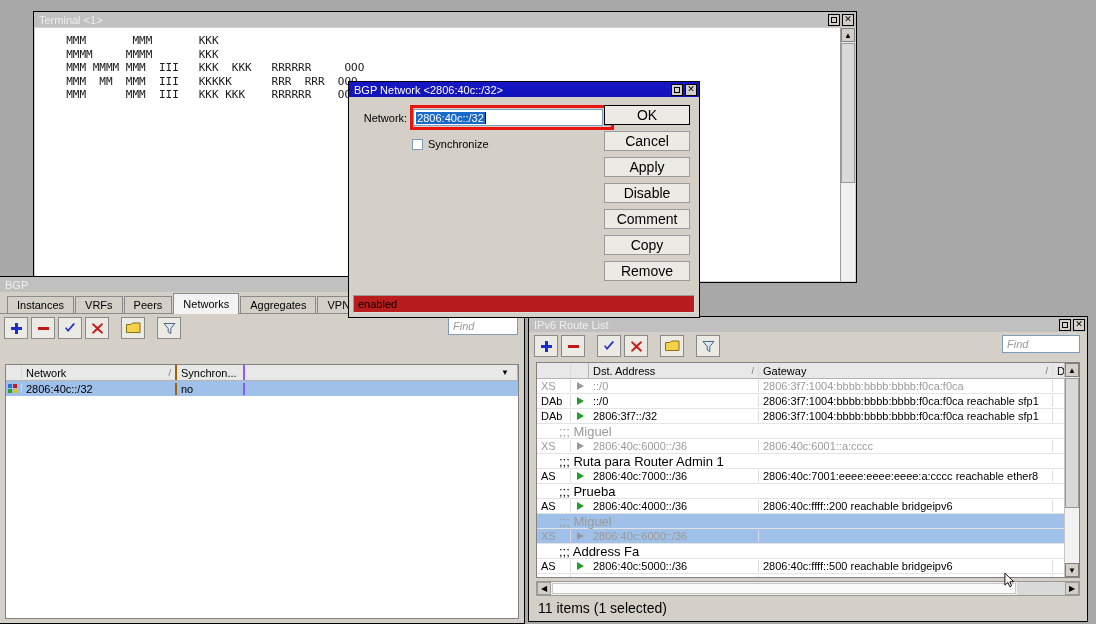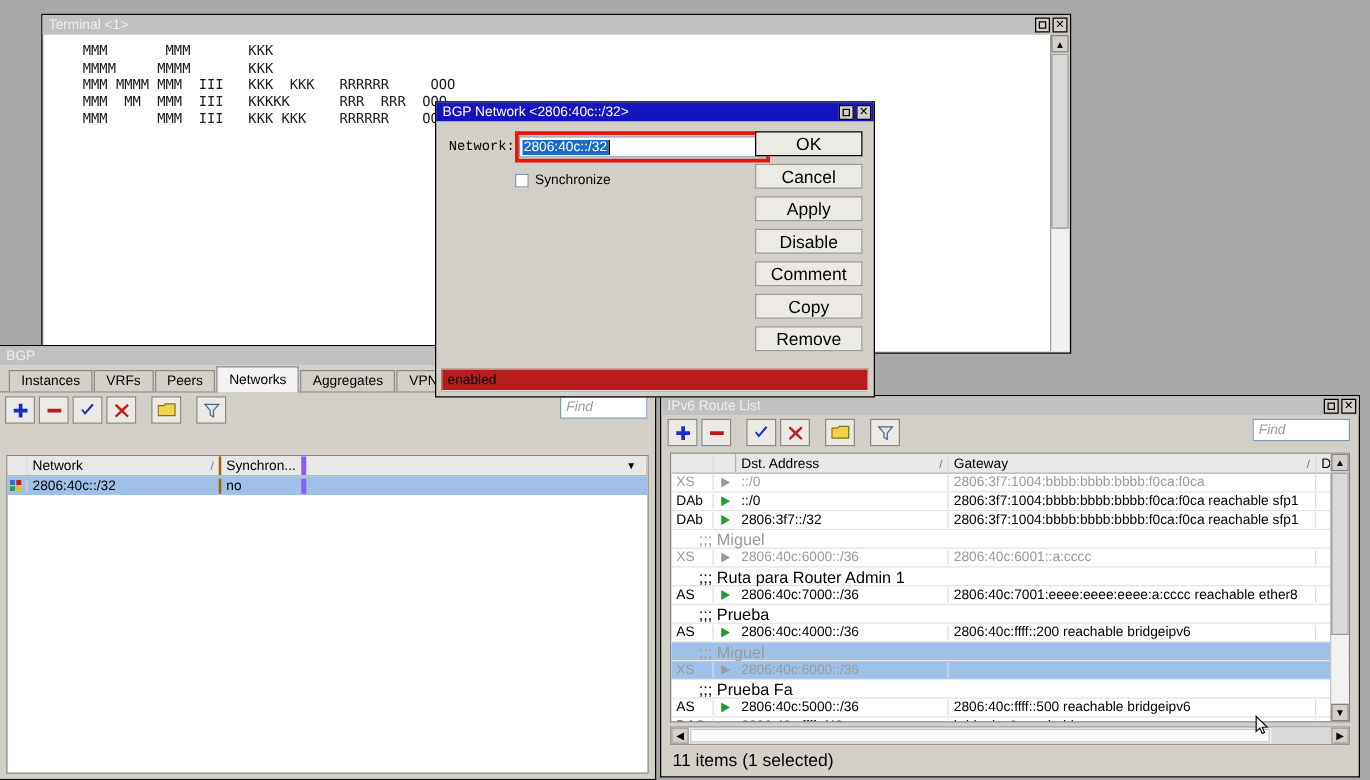--- a/index.html
+++ b/index.html
@@ -62,32 +62,32 @@
   .ghead .sortmark{color:#777;font-size:9px;}
   .grow{display:flex;height:15px;font-size:11px;align-items:center;box-sizing:border-box;}
   .grow.sel{background:#9fc0e8;}
   .gc{padding:0 4px;box-sizing:border-box;overflow:hidden;white-space:nowrap;
       display:flex;align-items:center;}
 
   
   #bgp .grid{top:72px;bottom:4px;}
   #bgp .c-flag{width:16px;padding:0 0 0 2px;border-right:1px solid #d8d8d8;}
   #bgp .c-net{width:155px;border-right:2px solid #a16207;}
-  #bgp .c-sync{width:68px;border-right:4px solid #8b5cf6;}
+  #bgp .c-sync{width:68px;border-right:2px solid #8b5cf6;}
   #bgp .c-rest{flex:1;}
   .netico{display:inline-block;width:9px;height:9px;margin-right:4px;position:relative;flex:none;}
   .netico i{position:absolute;width:4px;height:4px;display:block;}
   .dropcap{width:16px;display:flex;align-items:center;justify-content:center;font-size:8px;}
 
   
   #dlg{left:348px;top:81px;width:352px;height:237px;}
   .dlg-body{position:absolute;left:1px;top:16px;right:1px;bottom:1px;background:#d4d0c8;}
   .dlg-left{position:absolute;left:0;top:0;width:246px;bottom:24px;}
   .field-row{display:flex;align-items:center;margin:11px 0 0 9px;}
-  .field-label{width:50px;text-align:right;margin-right:6px;font-size:11px;font-family:Liberation Mono, monospace;}
+  .field-label{width:50px;text-align:right;margin-right:6px;font-size:11px;}
   .input-wrap{position:relative;width:190px;height:17px;}
   .redbox{position:absolute;left:-3px;top:-4px;width:204px;height:25px;
           border:3px solid #e8140e;box-sizing:border-box;}
   .inp{position:absolute;left:0;top:0;width:190px;height:17px;background:#fff;
        border:1px solid #7f9db9;box-sizing:border-box;display:flex;align-items:center;}
   .inp .val{background:#1b6ac9;color:#fff;font-size:11px;padding:0 1px;margin-left:2px;}
   .caret{width:1px;height:12px;background:#000;}
   .inp-grip{position:absolute;left:191px;top:0;width:10px;height:17px;background:#d4d0c8;
             border:1px solid #9a9a9a;border-left:none;box-sizing:border-box;}
   .chk-row{display:flex;align-items:center;margin:12px 0 0 62px;}
@@ -376,21 +376,21 @@
           </div>
           <div class="grow rowsep sel">
             <div class="gc c-flag dim">XS</div>
             <div class="gc c-arrow">
               <span class="arrow-x"></span>
             </div>
             <div class="gc c-dst dim">2806:40c:6000::/36</div>
             <div class="gc c-dist dim"></div>
           </div>
           <div class="grow rowsep">
-            <div class="gc cmt" style="flex: 1 1 0%;">;;; Prueba Fa</div>
+            <div class="gc cmt" style="flex: 1 1 0%;">;;; Address Fa</div>
           </div>
           <div class="grow rowsep">
             <div class="gc c-flag">AS</div>
             <div class="gc c-arrow">
               <span class="arrow-g"></span>
             </div>
             <div class="gc c-dst">2806:40c:5000::/36</div>
             <div class="gc c-gw">2806:40c:ffff::500 reachable bridgeipv6</div>
             <div class="gc c-dist"></div>
           </div>

